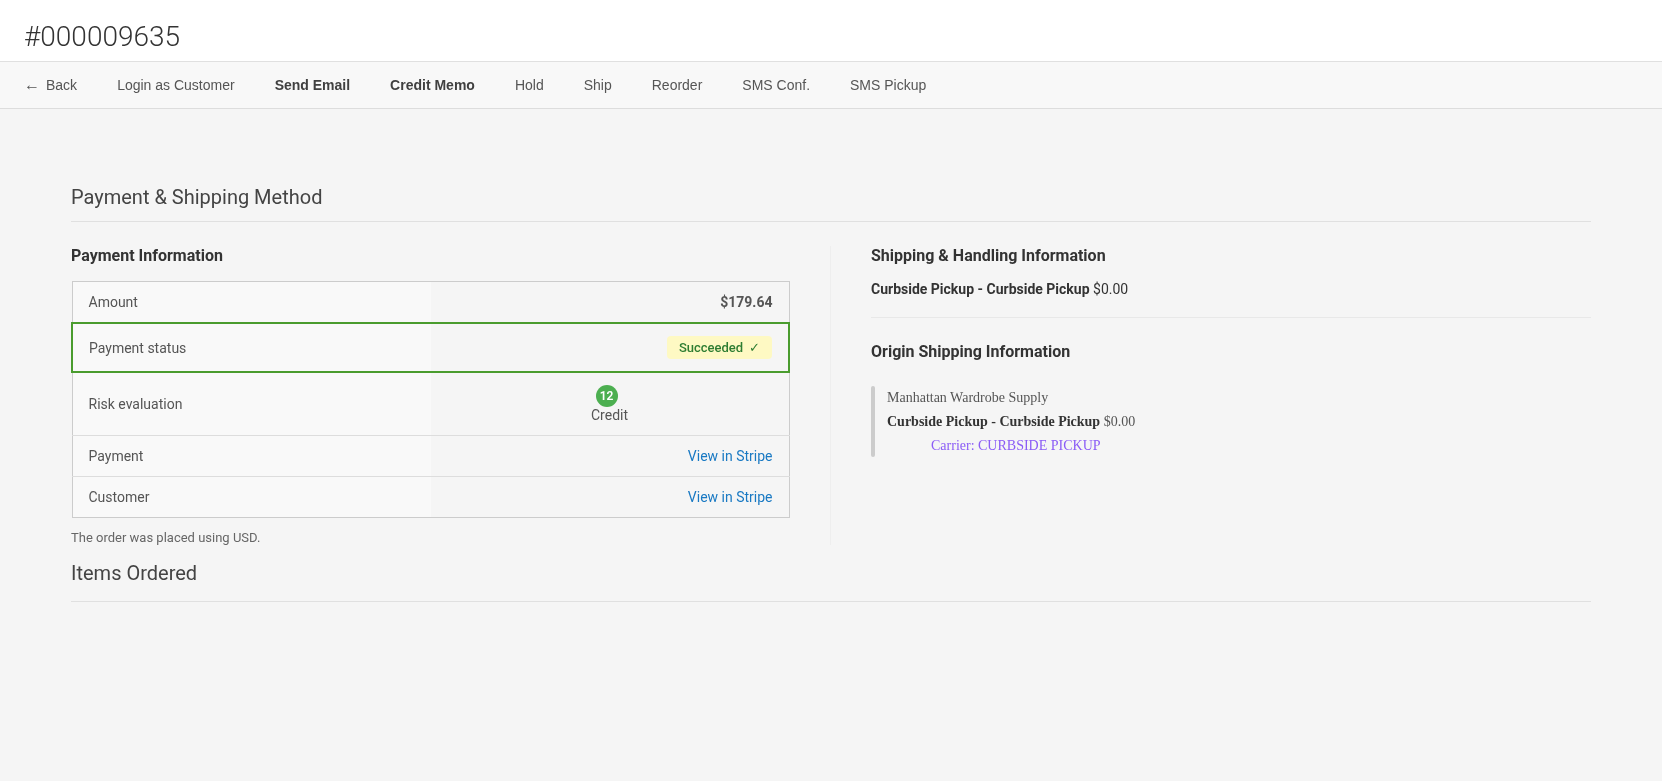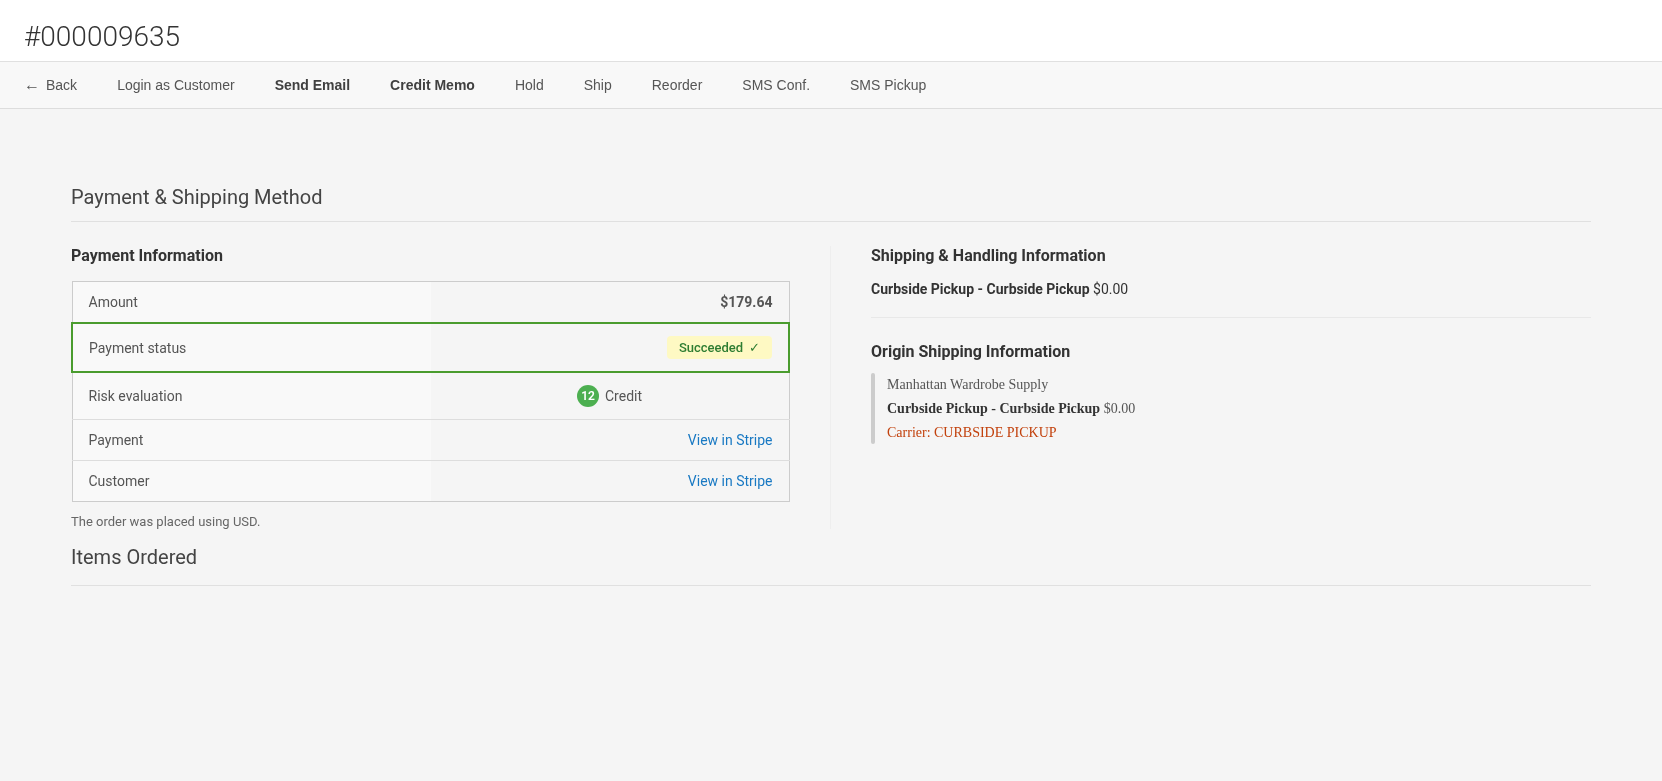--- a/index.html
+++ b/index.html
@@ -35,38 +35,38 @@
     .stripe-table td:first-child { background: #f9f9f9; width: 50%; }
     .stripe-table td:last-child { text-align: right; }
     .amount-bold { font-weight: 700; color: #333; }
 
     .payment-status-row { border: 2px solid #4a9c2e !important; }
     .payment-status-row td:first-child { background: #f9f9f9; }
     .status-badge { display: inline-flex; align-items: center; gap: 6px; background: #fef9c3; color: #2e7d32; padding: 4px 12px; border-radius: 4px; font-size: 13px; font-weight: 500; }
     .check-icon { color: #2e7d32; }
 
     .risk-badge { display: inline-flex; align-items: center; justify-content: center; background: #4caf50; color: #fff; border-radius: 50%; width: 22px; height: 22px; font-size: 12px; font-weight: 600; margin-right: 6px; }
-    .risk-cell { display: flex; align-items: center; justify-content: center; }
+    .risk-cell { display: flex; align-items: center; justify-content: flex-end; flex-direction: column; }
 
     .stripe-link { color: #1979c3; text-decoration: none; cursor: pointer; }
 
     .usd-note { font-size: 13px; color: #666; margin-top: 12px; }
 
     .shipping-info-label { font-size: 14px; margin-bottom: 12px; }
     .shipping-method { font-weight: 700; font-size: 14px; color: #333; display: inline; }
     .shipping-price { font-size: 14px; color: #333; }
 
     .origin-section { margin-top: 24px; }
-    .origin-title { font-size: 16px; font-weight: 700; color: #333; margin-bottom: 12px; }
+    .origin-title { font-size: 16px; font-weight: 700; color: #333; margin-bottom: 25px; }
     .origin-block { display: flex; gap: 0; }
     .origin-bar { width: 4px; background: #ccc; margin-right: 12px; border-radius: 2px; }
     .origin-details { font-size: 14px; color: #555; line-height: 1.7; font-family: Liberation Serif, serif; }
     .origin-details .company { font-size: 14px; color: #555; }
     .origin-details .method { font-weight: 700; color: #333; }
-    .origin-details .carrier { color: #c2410c; }
+    .origin-details .carrier { color: #8b5cf6; margin-left: 44px; }
 
     .items-section { margin-top: 16px; }
     .items-title { font-size: 20px; font-weight: 400; color: #444; padding-bottom: 16px; border-bottom: 1px solid #e0e0e0; }
   </style>
 </head>
 <body>
 
 <div class="page-header">
   <h1 class="order-title">#000009635</h1>
   <div class="action-bar">

